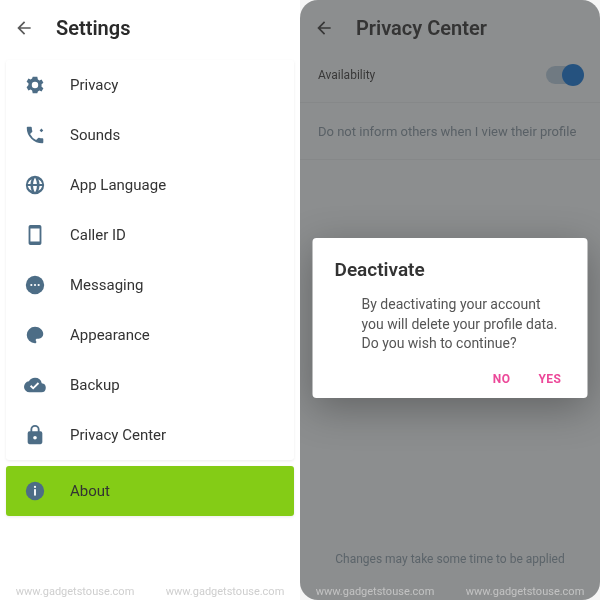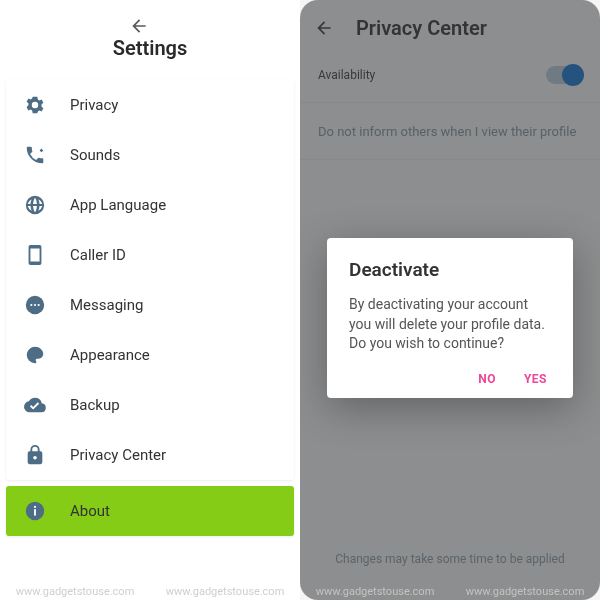--- a/index.html
+++ b/index.html
@@ -1,21 +1,21 @@
 <!DOCTYPE html>
 <html><head>
 <meta charset="utf-8">
 <style>
   * { margin: 0; padding: 0; box-sizing: border-box; font-family: Roboto, Arial, sans-serif; }
   body { width: 600px; height: 600px; display: flex; background: #f5f5f5; overflow: hidden; position: relative; }
   .left-panel { width: 300px; height: 600px; background: #fff; display: flex; flex-direction: column; }
   .right-panel { width: 300px; height: 600px; background: #eef1f3; position: relative; border-radius: 18px; overflow: hidden; }
   .right-overlay { position: absolute; inset: 0; background: rgba(60,60,60,0.55); }
   
-  .header { display: flex; align-items: center; padding: 16px 14px 12px 14px; flex-direction: column; }
+  .header { display: flex; align-items: center; padding: 16px 14px 12px 14px; }
   .header .back { width: 20px; height: 20px; margin-right: 22px; color: #5a5a5a; }
   .header .title { font-size: 20px; font-weight: 600; color: #2a2a2a; }
   
   .settings-card { margin: 8px 6px 0 6px; background: #fff; border-radius: 3px; box-shadow: 0 1px 3px rgba(0,0,0,0.08); }
   .list-item { display: flex; align-items: center; padding: 14px 18px; cursor: pointer; }
   .list-item .icon { width: 22px; height: 22px; color: #4d6d86; margin-right: 24px; display: flex; align-items: center; justify-content: center; }
   .list-item .label { font-size: 15px; color: #333; }
   .about-card { margin: 6px 6px 0 6px; background: #84cc16; border-radius: 3px; box-shadow: 0 1px 3px rgba(0,0,0,0.08); }
   
   .right-header { display: flex; align-items: center; padding: 16px 14px 12px 14px; }
@@ -25,21 +25,21 @@
   .setting-block { padding: 14px 18px 18px 18px; border-bottom: 1px solid rgba(0,0,0,0.05); }
   .setting-row { display: flex; align-items: center; justify-content: space-between; }
   .setting-title { font-size: 12px; color: #333; }
   .setting-desc { font-size: 13px; color: #7c8d99; margin-top: 6px; line-height: 1.35; }
   
   .toggle { width: 36px; height: 18px; background: #b0c6d8; border-radius: 10px; position: relative; }
   .toggle.on::after { content: ''; position: absolute; right: -2px; top: -2px; width: 22px; height: 22px; background: #0a6ed1; border-radius: 50%; }
   .toggle.off { background: #9aa6af; }
   .toggle.off::after { content: ''; position: absolute; left: -2px; top: -2px; width: 22px; height: 22px; background: #5b6b77; border-radius: 50%; }
   
-  .dialog { position: absolute; left: 50%; transform: translateX(-50%); top: 238px; width: 246px; background: #fff; border-radius: 4px; box-shadow: 0 10px 40px rgba(0,0,0,0.3); padding: 20px 22px 12px 22px; z-index: 10; }
+  .dialog { position: absolute; left: 50%; transform: translateX(-50%); top: 238px; width: 275px; background: #fff; border-radius: 4px; box-shadow: 0 10px 40px rgba(0,0,0,0.3); padding: 20px 22px 12px 22px; z-index: 10; }
   .dialog-title { font-size: 19px; font-weight: 600; color: #333; margin-bottom: 14px; }
   .dialog-body { font-size: 14px; color: #555; line-height: 1.4; margin-bottom: 18px; }
   .dialog-actions { display: flex; justify-content: flex-end; gap: 28px; padding-right: 4px; }
   .dialog-btn { font-size: 12px; font-weight: 700; color: #ec4899; cursor: pointer; letter-spacing: 0.5px; }
   
   .changes-note { position: absolute; bottom: 34px; left: 0; right: 0; text-align: center; font-size: 12px; color: #8295a2; }
   
   .watermark { position: absolute; bottom: 2px; left: 0; right: 0; display: flex; justify-content: space-around; font-size: 11px; color: #c9c9c9; pointer-events: none; opacity: 0.9; }
   
   svg { width: 100%; height: 100%; fill: currentColor; }
@@ -161,21 +161,21 @@
   <div class="setting-block">
     <div class="setting-desc">Do not inform others when I view their profile</div>
   </div>
 
   <div class="changes-note">Changes may take some time to be applied</div>
 
   <div class="right-overlay"></div>
 
   <div class="dialog">
     <div class="dialog-title">Deactivate</div>
-    <div class="dialog-body" style="white-space: pre-line;">By deactivating your account you will delete your profile data.
+    <div class="dialog-body" style="white-space: pre-line; margin-left: 27px;">By deactivating your account you will delete your profile data.
 Do you wish to continue?</div>
     <div class="dialog-actions">
       <span class="dialog-btn">NO</span>
       <span class="dialog-btn">YES</span>
     </div>
   </div>
 </div>
 
 <div class="watermark">
   <span>www.gadgetstouse.com</span>

